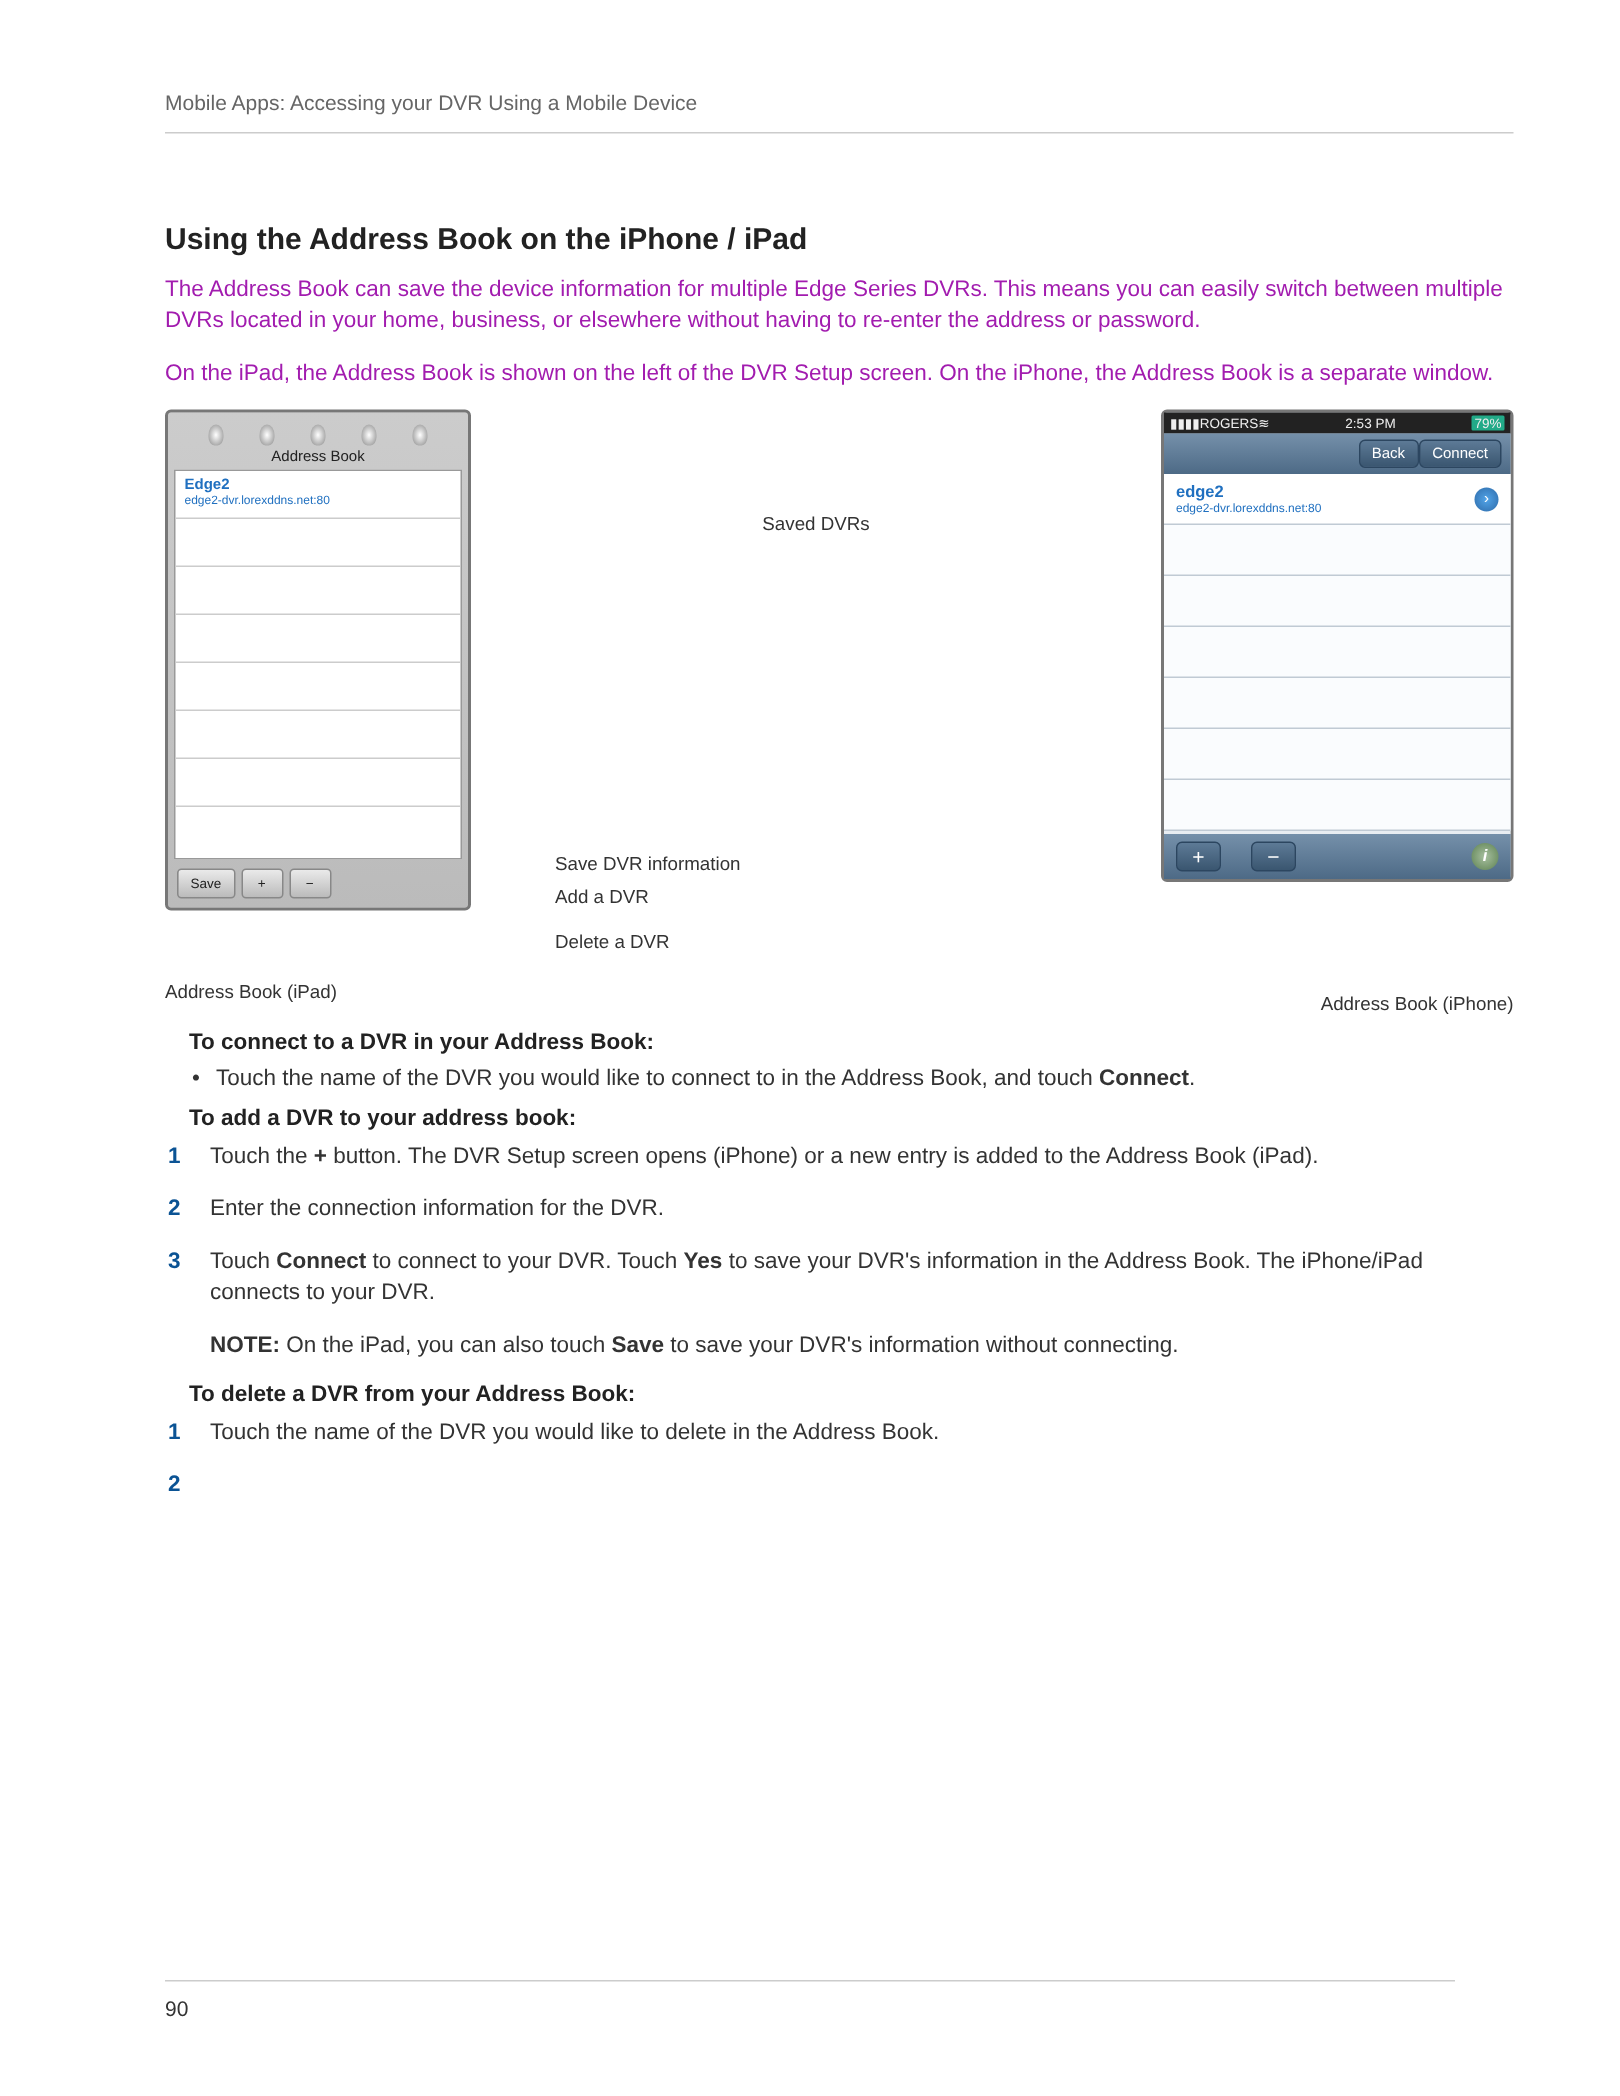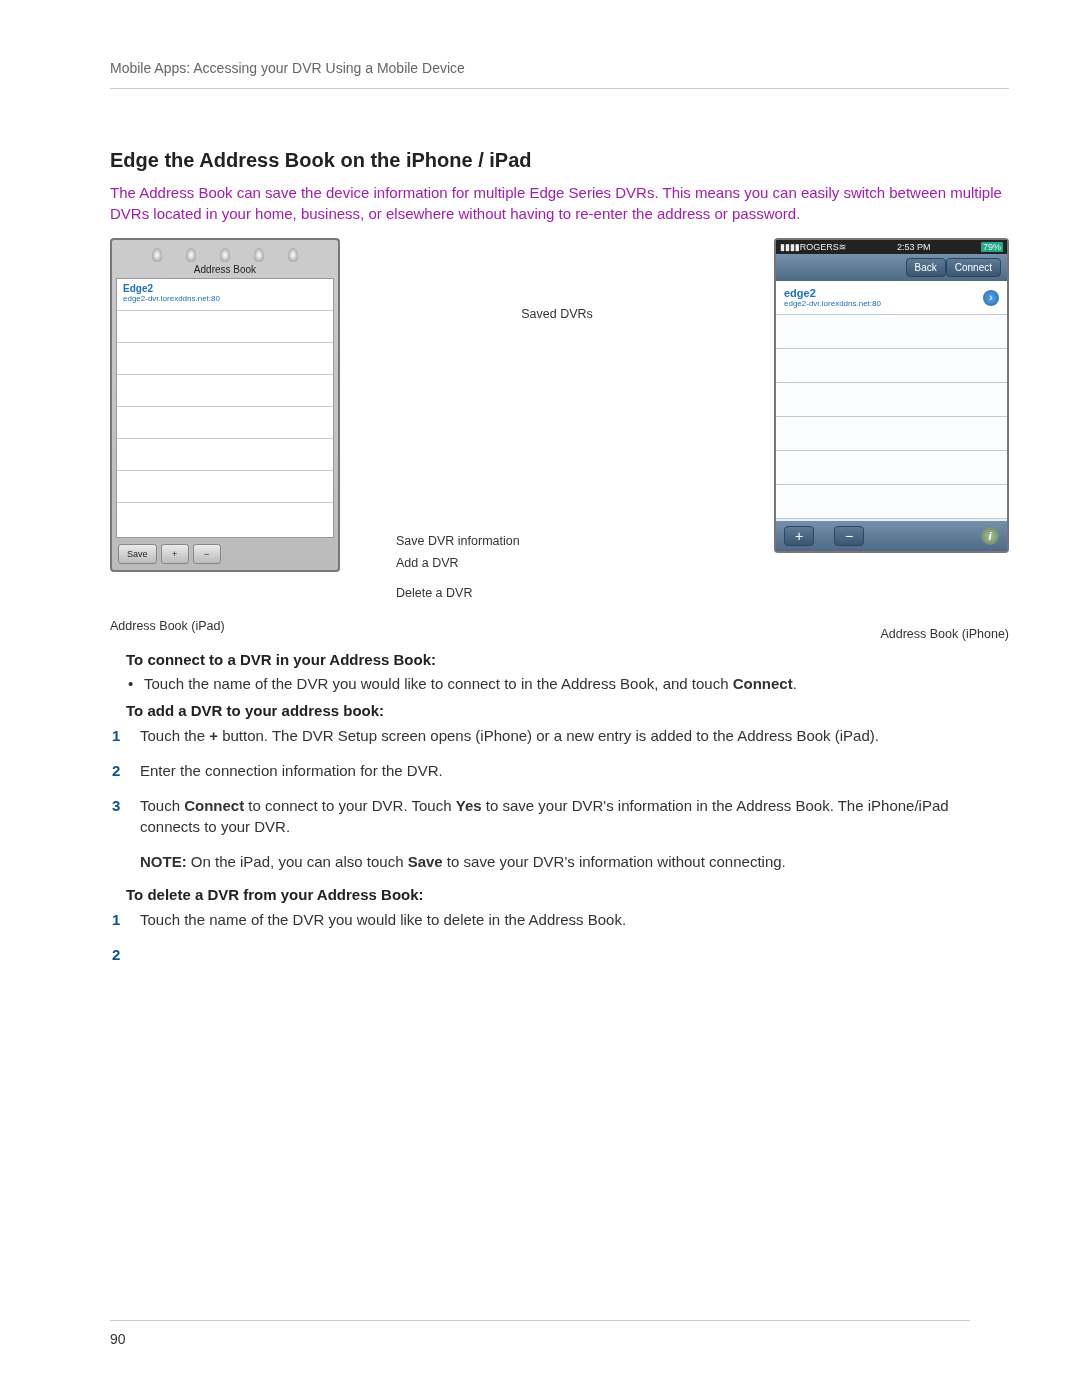--- a/index.html
+++ b/index.html
@@ -34,21 +34,21 @@
     color: #a21caf;
     margin-bottom: 14px;
   }
   .figure-area {
     display: flex;
     gap: 10px;
     align-items: flex-start;
     margin: 10px 0 6px 0;
   }
   .ipad-panel {
-    width: 230px;
+    width: 204px;
     background: linear-gradient(#ccc,#bbb);
     border: 2px solid #777;
     border-radius: 4px;
     padding: 4px;
     display: flex;
     flex-direction: column;
   }
   .ipad-top-icons {
     display: flex;
     justify-content: center;
@@ -244,22 +244,23 @@
   b { font-weight: bold; }
 </style>
 </head>
 <body>
 
 <div class="page">
   <div class="header">
     <span>Mobile Apps: Accessing your DVR Using a Mobile Device</span>
   </div>
 
-  <h2 class="section-title">Edge the Address Book on the iPhone / iPad</h2>
+  <h2 class="section-title">Using the Address Book on the iPhone / iPad</h2>
   <p class="body-text">The Address Book can save the device information for multiple Edge Series DVRs. This means you can easily switch between multiple DVRs located in your home, business, or elsewhere without having to re-enter the address or password.</p>
+  <p class="body-text">On the iPad, the Address Book is shown on the left of the DVR Setup screen. On the iPhone, the Address Book is a separate window.</p>
 
   <div class="figure-area">
 
     <div class="ipad-panel">
       <div class="ipad-top-icons">
         <div class="pushpin"></div>
         <div class="pushpin"></div>
         <div class="pushpin"></div>
         <div class="pushpin"></div>
         <div class="pushpin"></div>

